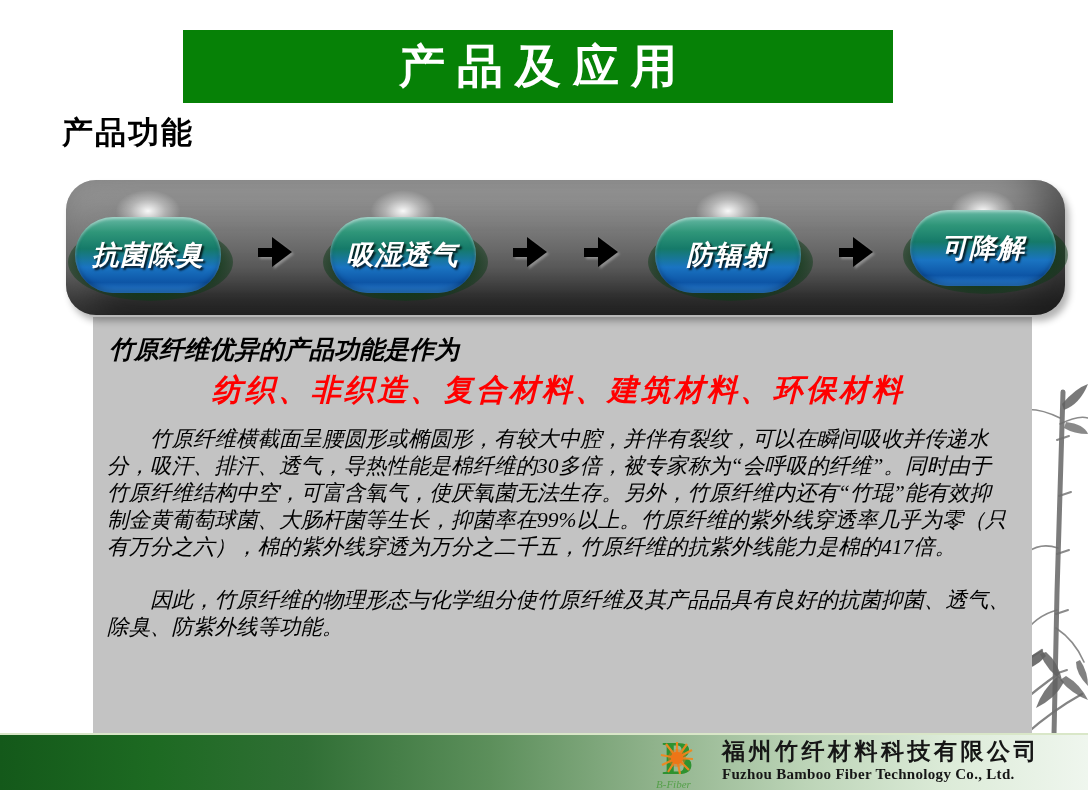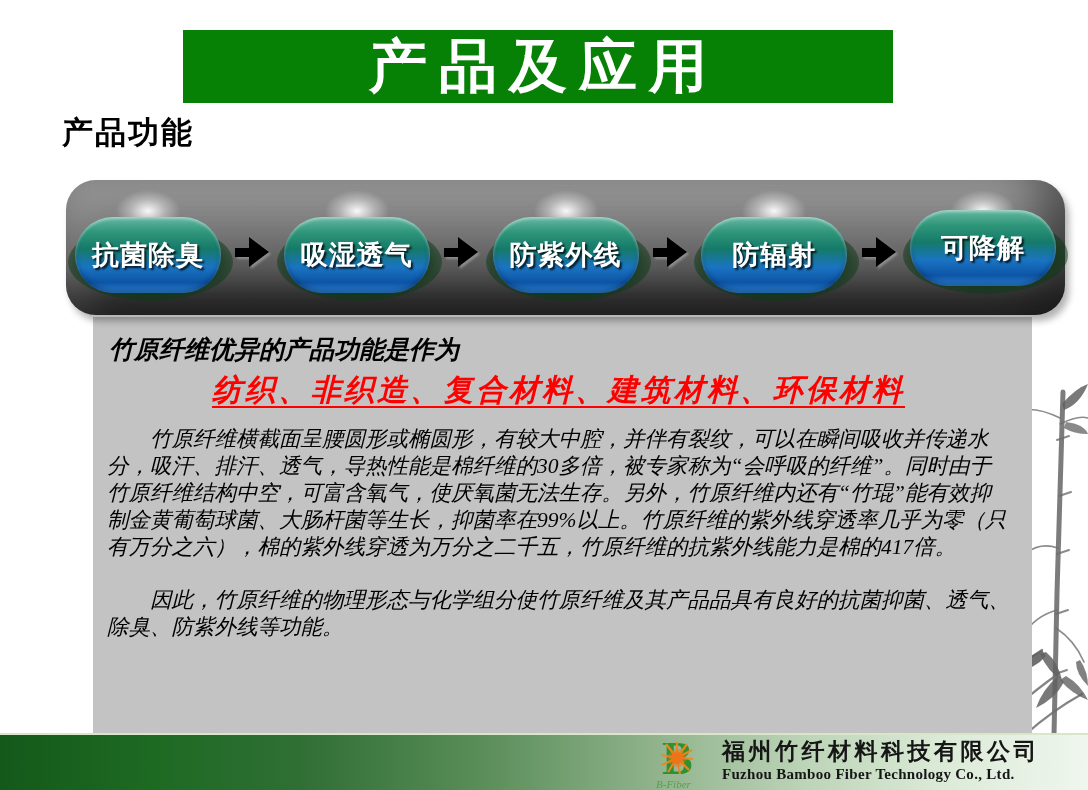--- a/index.html
+++ b/index.html
@@ -8,37 +8,37 @@
     background:#ffffff;
     font-family:"Liberation Serif", serif;
   }
   
   .header-banner{
     position:absolute;left:183px;top:30px;width:710px;height:73px;
     background:#068106;display:flex;align-items:center;justify-content:center;
     z-index:3;
   }
   .header-title{
-    color:#ffffff;font-size:58px;font-weight:700;letter-spacing:12px;
+    color:#ffffff;font-size:46px;font-weight:700;letter-spacing:12px;
     text-indent:12px;
   }
   .section-heading{
     position:absolute;left:62px;top:112px;font-size:31px;font-weight:700;color:#000;
     z-index:3;letter-spacing:2px;
   }
   
   .process-banner{
     position:absolute;left:66px;top:180px;width:999px;height:135px;
     border-radius:30px;box-sizing:border-box;
     background:linear-gradient(180deg,#a0a0a0 0%,#858585 25%,#5a5a5a 65%,#343434 90%,#2b2b2b 100%);
     box-shadow:inset -25px -12px 45px rgba(0,0,0,0.45), inset 25px 14px 35px rgba(160,160,160,0.25), 4px 6px 7px rgba(0,0,0,0.30);
     display:flex;align-items:center;justify-content:space-between;
     padding:0 7px;z-index:2;
   }
-  .station{position:relative;width:150px;height:100%;flex:0 0 auto;}
+  .station{position:relative;width:150px;height:100%;flex:0 0 auto;font-style:italic;}
   .station::before{ 
     content:"";position:absolute;top:2px;left:50%;transform:translateX(-50%);
     width:90px;height:58px;border-radius:50%;
     background:radial-gradient(ellipse 50% 50% at center,rgba(255,255,255,0.95) 0%,rgba(255,255,255,0.35) 40%,rgba(255,255,255,0) 72%);
   }
   .pill-wrap{position:absolute;top:37px;left:2px;right:2px;height:76px;}
   .station.raised .pill-wrap{top:30px;}
   .pill-shadow{
     position:absolute;left:-7px;right:-12px;top:6px;bottom:-8px;border-radius:50%;
     background:radial-gradient(ellipse at center,rgba(12,56,22,0.95) 50%,rgba(12,56,22,0.45) 72%,rgba(12,56,22,0) 86%);
@@ -60,21 +60,21 @@
     border-top:15px solid transparent;border-bottom:15px solid transparent;border-left:20px solid #000;}
   
   .content-box{
     position:absolute;left:93px;top:317px;width:939px;height:488px;
     background:#c3c3c3;box-sizing:border-box;padding:14px 22px 0 14px;z-index:1;
   }
   .intro-line{font-size:25px;font-weight:700;font-style:italic;color:#000;margin:2px 0 4px 2px;}
   .highlight-line{
     font-size:30px;font-weight:700;font-style:italic;color:#ff0000;
     text-align:center;letter-spacing:3px;
-    text-decoration:underline;text-decoration-thickness:2px;text-underline-offset:6px;
+    text-decoration-thickness:2px;text-underline-offset:6px;
   }
   .conclusion-line{font-size:25px;font-weight:700;font-style:italic;color:#000;text-align:right;padding-right:8px;margin-top:4px;}
   .para{font-size:21.5px;line-height:1.26;color:#000;text-indent:2em;font-style:italic;}
   .para-1{margin-top:15px;}
   .para-2{margin-top:26px;}
   
   .bamboo{position:absolute;left:930px;top:378px;width:158px;height:360px;z-index:0;}
   
   .footer-band{
     position:absolute;left:0;bottom:0;width:1088px;height:55px;z-index:4;
@@ -115,28 +115,20 @@
     <div class="arrow"></div>
     <div class="station">
       <div class="pill-wrap">
         <div class="pill-shadow"></div>
         <div class="pill">
           <span>吸湿透气</span>
         </div>
       </div>
     </div>
     <div class="arrow"></div>
-    <div class="station">
-      <div class="pill-wrap">
-        <div class="pill-shadow"></div>
-        <div class="pill">
-          <span>防紫外线</span>
-        </div>
-      </div>
-    </div>
     <div class="arrow"></div>
     <div class="station">
       <div class="pill-wrap">
         <div class="pill-shadow"></div>
         <div class="pill">
           <span>防辐射</span>
         </div>
       </div>
     </div>
     <div class="arrow"></div>

